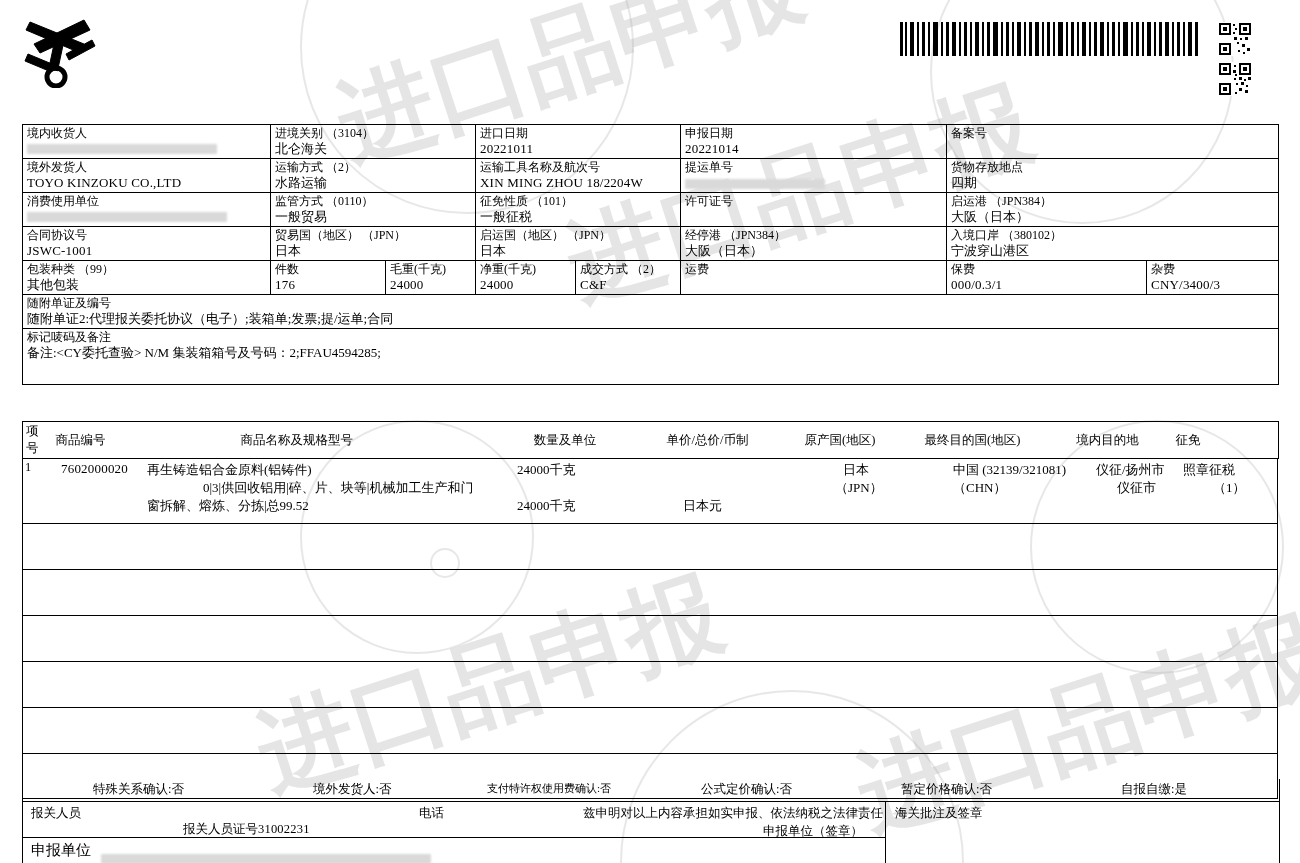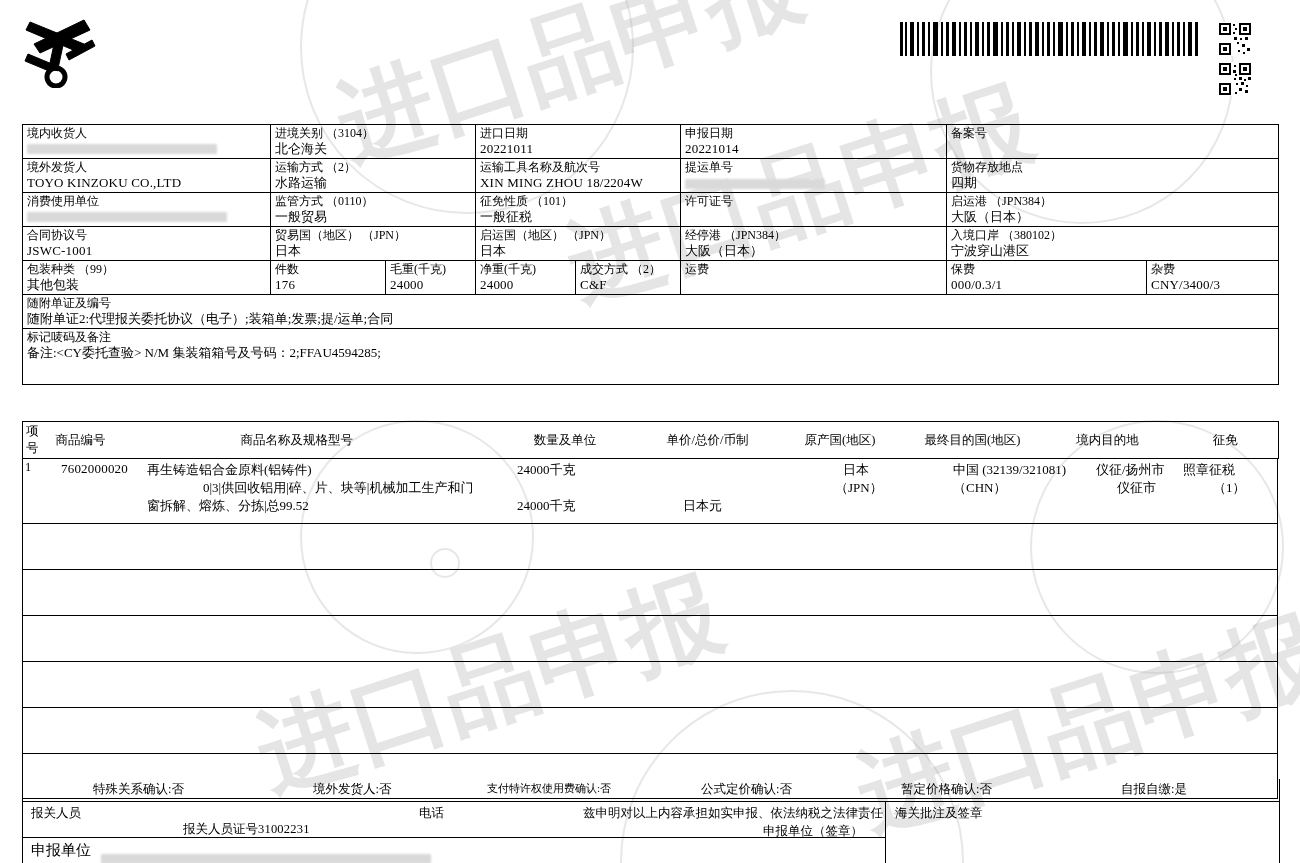--- a/index.html
+++ b/index.html
@@ -398,21 +398,21 @@
       <tbody>
           <tr class="goodshdr">
         <td style="border-top:1px solid #000;border-bottom:1px solid #000;border-left:1px solid #000;border-right:none;padding:1px 3px;">项号</td>
         <td style="border-top:1px solid #000;border-bottom:1px solid #000;border-left:none;border-right:none;padding:1px 3px;">商品编号</td>
         <td style="border-top:1px solid #000;border-bottom:1px solid #000;border-left:none;border-right:none;padding:1px 3px;">商品名称及规格型号</td>
         <td style="border-top:1px solid #000;border-bottom:1px solid #000;border-left:none;border-right:none;padding:1px 3px;text-align:center;">数量及单位</td>
         <td style="border-top:1px solid #000;border-bottom:1px solid #000;border-left:none;border-right:none;padding:1px 3px;text-align:center;">单价/总价/币制</td>
         <td style="border-top:1px solid #000;border-bottom:1px solid #000;border-left:none;border-right:none;padding:1px 3px;text-align:center;">原产国(地区)</td>
         <td style="border-top:1px solid #000;border-bottom:1px solid #000;border-left:none;border-right:none;padding:1px 3px;text-align:center;">最终目的国(地区)</td>
         <td style="border-top:1px solid #000;border-bottom:1px solid #000;border-left:none;border-right:none;padding:1px 3px;text-align:center;">境内目的地</td>
-        <td style="border-top:1px solid #000;border-bottom:1px solid #000;border-left:none;border-right:1px solid #000;padding:1px 3px;text-align:center;">征免</td>
+        <td style="border-top:1px solid #000;border-bottom:1px solid #000;border-left:none;border-right:1px solid #000;padding:1px 3px;">征免</td>
       </tr>
     </tbody>
       </table>
 
     <div style="position:relative;border-left:1px solid #000;border-right:1px solid #000;height:340px;">
       <div style="position:absolute;left:2px;top:1px;font-size:12.5px;">1</div>
       <div style="position:absolute;left:38px;top:2px;font-size:13px;" class="en">7602000020</div>
       <div style="position:absolute;left:124px;top:2px;font-size:13px;">再生铸造铝合金原料(铝铸件)</div>
       <div style="position:absolute;left:180px;top:20px;font-size:13px;">0|3|供回收铝用|碎、片、块等|机械加工生产和门</div>
       <div style="position:absolute;left:124px;top:38px;font-size:13px;">窗拆解、熔炼、分拣|总99.52</div>

